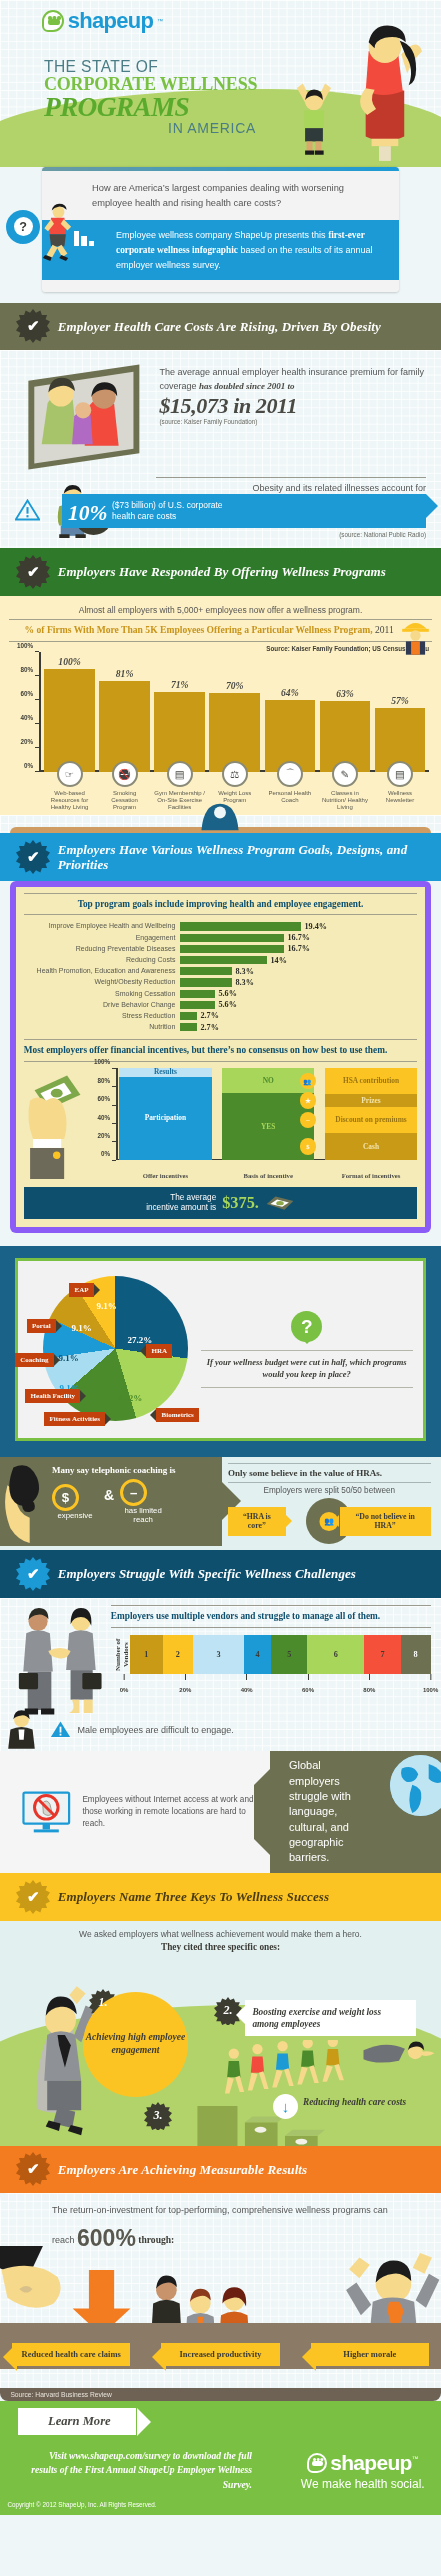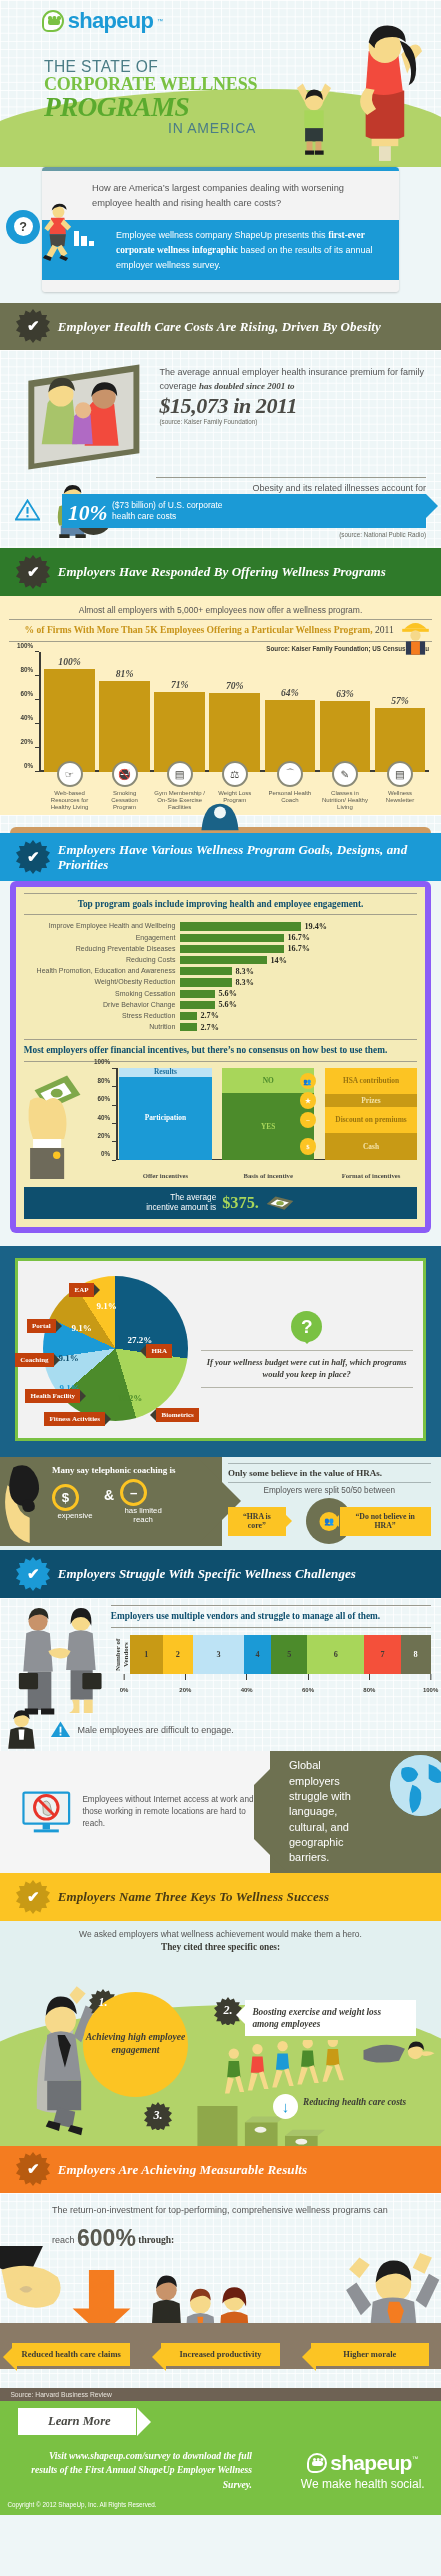--- a/index.html
+++ b/index.html
@@ -265,21 +265,21 @@
   .key2-tag:before{content:"";position:absolute;left:-9px;top:0;border:15.6px solid transparent;
     border-right-color:#fff;border-left:0;}
   .key2-tag p{font-family:"Liberation Serif",serif;font-style:italic;font-weight:bold;font-size:9.3px;
     color:#3c3c36;line-height:1.3;}
   .key3-txt{position:absolute;left:303px;top:135px;font-family:"Liberation Serif",serif;font-style:italic;
     font-weight:bold;font-size:9.3px;color:#3c3c36;line-height:1.3;}
   .arrow-dn{position:absolute;left:273px;top:133px;width:25px;height:25px;border-radius:50%;background:#fff;
     display:flex;align-items:center;justify-content:center;color:#1b9ad6;font-size:15px;}
 
   
-  .results{position:relative;padding:10.4px 0 0;min-height:185px;overflow:hidden;}
+  .results{position:relative;padding:10.4px 0 0;min-height:185px;overflow:hidden;border-radius:8px;}
   .roi{padding:0 30px 0 52px;font-size:9px;line-height:1.7;color:#555;}
   .roi .big{font-size:23px;font-weight:bold;color:#58584f;vertical-align:-3px;}
   .roi b{font-family:"Liberation Serif",serif;font-size:9.6px;color:#3c3c36;}
   .res-scene{position:relative;height:130px;}
   .table-top{position:absolute;left:0;right:0;bottom:19px;height:46px;background:#8a7a66;}
   .res-tags{position:absolute;left:12px;right:12px;bottom:22px;display:flex;gap:31px;}
   .res-tag{background:#fcc423;color:#3c3c36;font-family:"Liberation Serif",serif;font-weight:bold;
     font-size:8.5px;text-align:center;padding:6px 4.4px;line-height:1.25;position:relative;flex:1;}
   .res-tag:before{content:"";position:absolute;left:-9px;top:0;bottom:0;border:14px solid transparent;
     border-right-color:#fcc423;border-left:0;}

